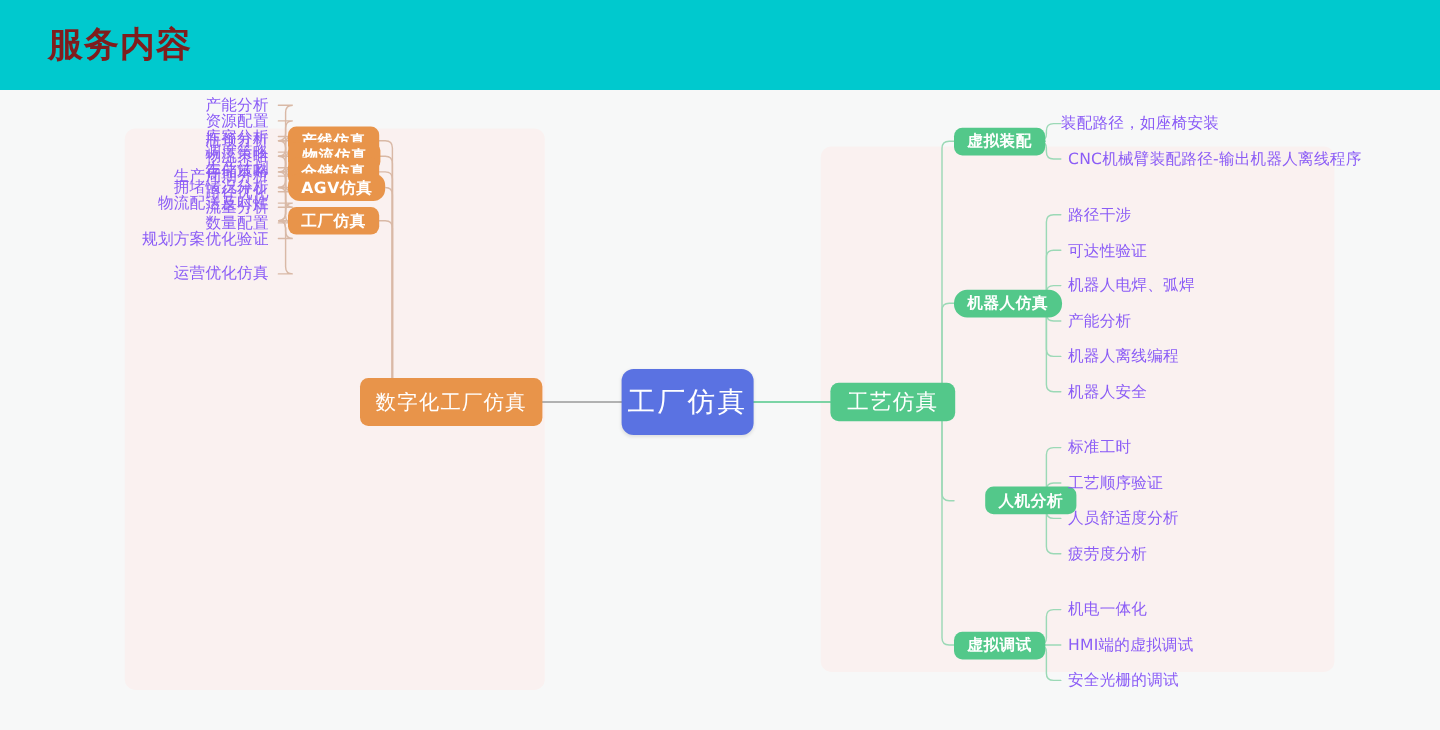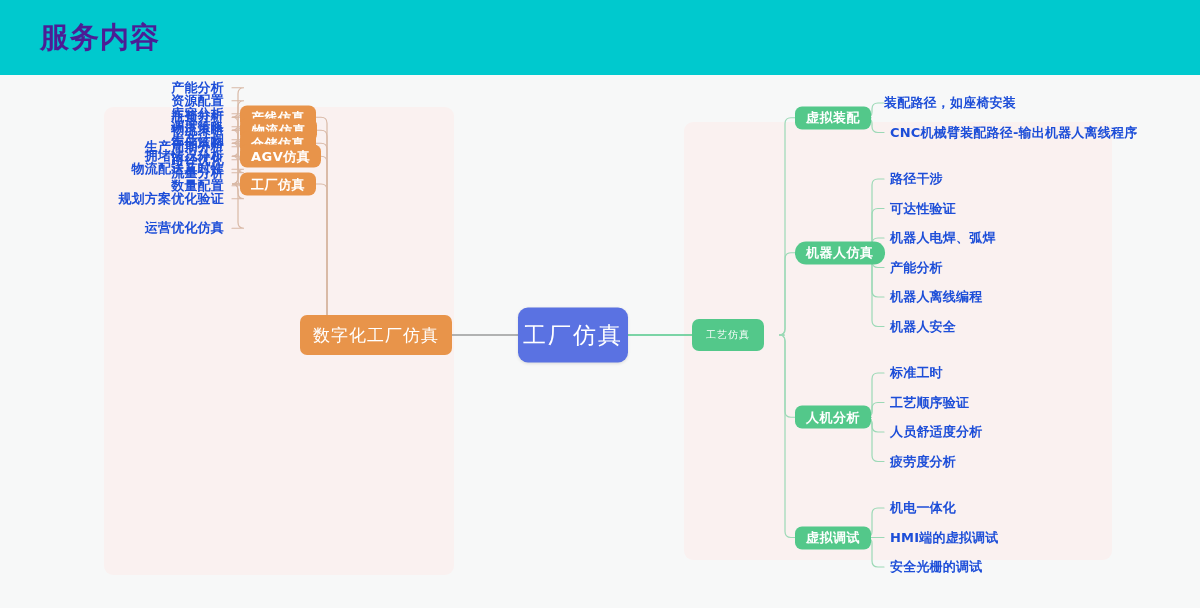--- a/index.html
+++ b/index.html
@@ -12,21 +12,21 @@
   }
   #root { position: relative; width: 1200px; height: 608px; }
 
   .header {
     position: absolute; left: 0; top: 0;
     width: 1200px; height: 75px;
     background: #00c9ce;
   }
   .header-title {
     position: absolute; left: 40px; top: 18px;
-    color: #4c1d95;
+    color: #7f1d1d;
     font-size: 29px;
     font-weight: bold;
     letter-spacing: 1px;
     white-space: nowrap;
   }
 
   .canvas {
     position: absolute; left: 0; top: 75px;
     width: 1200px; height: 533px;
     background: #f7f8f8;
@@ -72,34 +72,33 @@
     padding: 0 11px;
     height: 23px;
   }
   .node.hub {
     font-size: 17px;
     letter-spacing: 1px;
     padding: 0 13px;
     height: 40px;
   }
   .node.hubgreen {
-    font-size: 10px;
+    font-size: 18px;
     letter-spacing: 1px;
     padding: 0 14px;
     height: 32px;
   }
 
   .leaf {
     position: absolute;
     font-size: 13px;
-    color: #1d4ed8;
+    color: #8b5cf6;
     white-space: nowrap;
     transform: translateY(-50%);
     letter-spacing: 0.2px;
-    font-weight: bold;
   }
 </style>
 </head>
 <body>
 
 <div id="root">
 
   <div class="header">
     <div class="header-title">服务内容</div>
   </div>
@@ -168,40 +167,40 @@
         <div class="leaf" style="top: 55.25px; right: 976px;">物流策略</div>
         <div class="leaf" style="top: 84.75px; right: 976px;">路径优化</div>
         <div class="node orange sub" style="top: 55.25px; left: 240px; padding-left: 12px;">物流仿真</div>
         <div class="leaf" style="top: 38.75px; right: 976px;">库容分析</div>
         <div class="leaf" style="top: 68.25px; right: 976px;">存储策略</div>
         <div class="leaf" style="top: 97.75px; right: 976px;">流量分析</div>
         <div class="node orange sub" style="top: 68.25px; left: 240px;">仓储仿真</div>
         <div class="leaf" style="top: 51.75px; right: 976px;">调度策略</div>
         <div class="leaf" style="top: 81.25px; right: 976px;">拥堵情况分析</div>
         <div class="leaf" style="top: 110.75px; right: 976px;">数量配置</div>
-        <div class="node orange sub" style="top: 81.25px; left: 240px;">AGV仿真</div>
+        <div class="node orange sub" style="top: 81.25px; left: 240px; border-radius: 10px;">AGV仿真</div>
         <div class="leaf" style="top: 64.75px; right: 976px;">生产计划</div>
         <div class="leaf" style="top: 94.25px; right: 976px;">物流配送及时性</div>
         <div class="leaf" style="top: 123.75px; right: 976px;">规划方案优化验证</div>
         <div class="leaf" style="top: 153.25px; right: 976px;">运营优化仿真</div>
         <div class="node orange sub" style="top: 109px; left: 240px;">工厂仿真</div>
         <div class="node orange hub" style="top: 260px; right: 748px;">数字化工厂仿真</div>
         <div class="node center" style="top: 260px; left: 518px; width: 110px; height: 55px;">工厂仿真</div>
         <div class="node green hubgreen" style="top: 260px; left: 692px;">工艺仿真</div>
         <div class="node green sub" style="top: 42.75px; left: 795px;">虚拟装配</div>
         <div class="leaf" style="top: 28px; left: 884px;">装配路径，如座椅安装</div>
         <div class="leaf" style="top: 57.5px; left: 890px;">CNC机械臂装配路径-输出机器人离线程序</div>
         <div class="node green sub" style="top: 177.75px; left: 795px; border-radius: 11px;">机器人仿真</div>
         <div class="leaf" style="top: 104px; left: 890px;">路径干涉</div>
         <div class="leaf" style="top: 133.5px; left: 890px;">可达性验证</div>
         <div class="leaf" style="top: 163px; left: 890px;">机器人电焊、弧焊</div>
         <div class="leaf" style="top: 192.5px; left: 890px;">产能分析</div>
         <div class="leaf" style="top: 222px; left: 890px;">机器人离线编程</div>
         <div class="leaf" style="top: 251.5px; left: 890px;">机器人安全</div>
-        <div class="node green sub" style="top: 342.25px; left: 795px;">人机分析</div>
+        <div class="node green sub" style="top: 342.25px; left: 821px;">人机分析</div>
         <div class="leaf" style="top: 298px; left: 890px;">标准工时</div>
         <div class="leaf" style="top: 327.5px; left: 890px;">工艺顺序验证</div>
         <div class="leaf" style="top: 357px; left: 890px;">人员舒适度分析</div>
         <div class="leaf" style="top: 386.5px; left: 890px;">疲劳度分析</div>
         <div class="node green sub" style="top: 462.5px; left: 795px;">虚拟调试</div>
         <div class="leaf" style="top: 433px; left: 890px;">机电一体化</div>
         <div class="leaf" style="top: 462.5px; left: 890px;">HMI端的虚拟调试</div>
         <div class="leaf" style="top: 492px; left: 890px;">安全光栅的调试</div>
       </div>
   </div>

